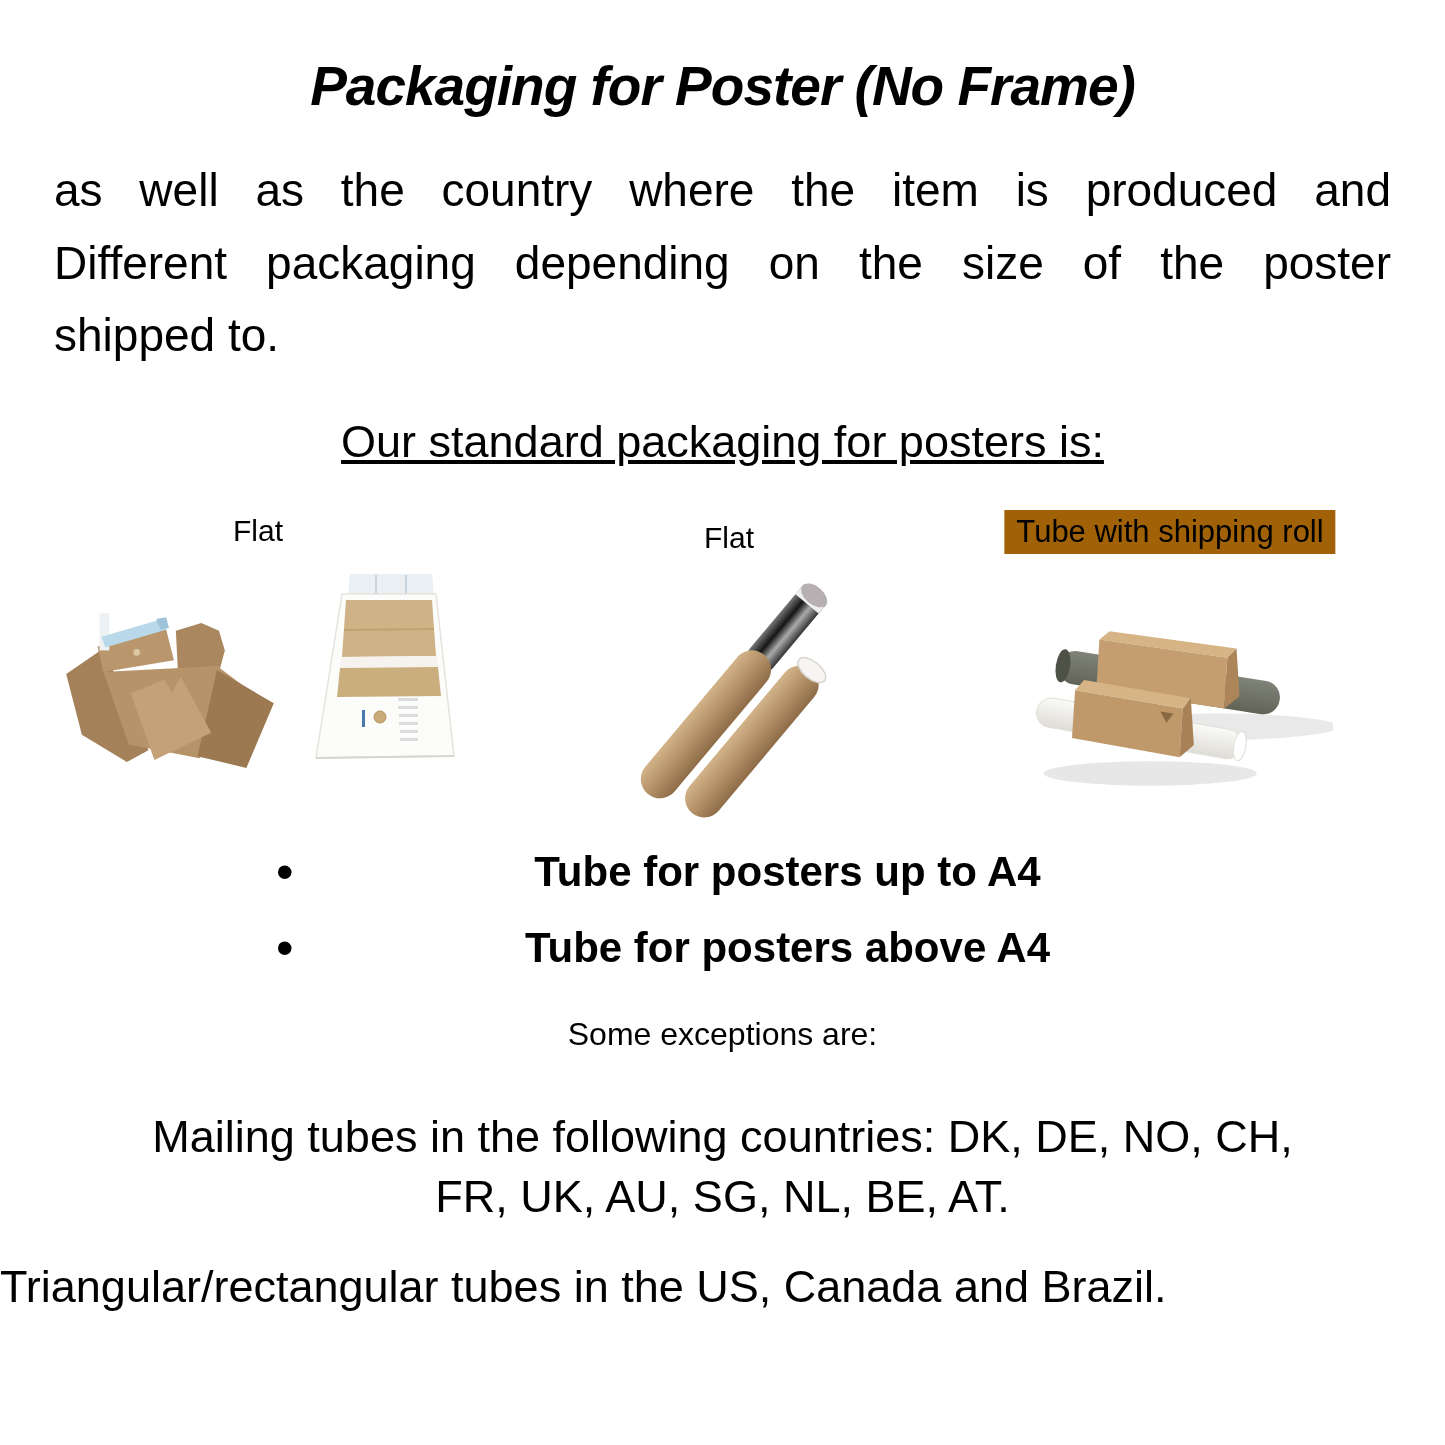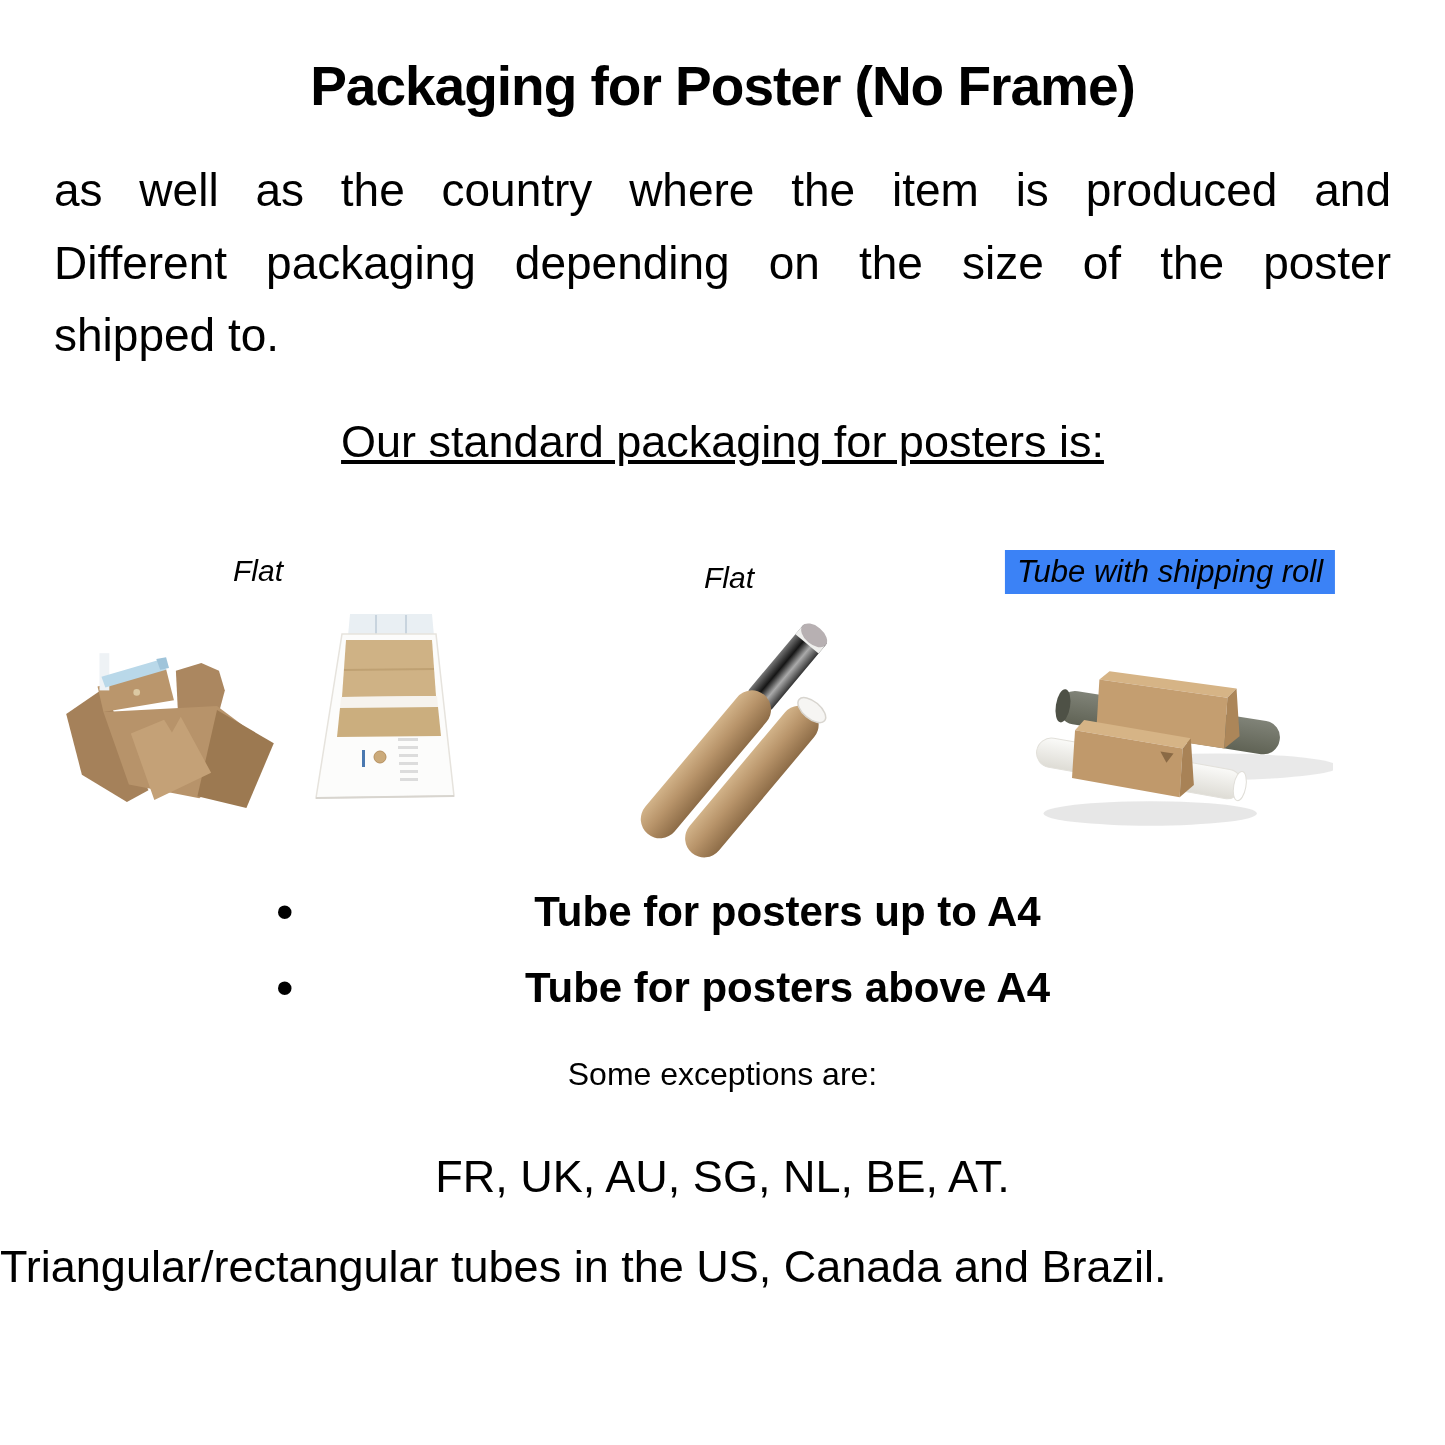--- a/index.html
+++ b/index.html
@@ -11,52 +11,52 @@
     font-family: "Liberation Sans", sans-serif;
     overflow: hidden;
     position: relative;
   }
   .title {
     padding-top: 54px;
     text-align: center;
     font-size: 55px;
     font-weight: 700;
     letter-spacing: -1px;
+    font-style: italic;
   }
   .intro {
     margin: 36px 54px 0 54px;
     font-size: 46px;
     line-height: 1.58;
   }
   .intro-line {
     text-align: justify;
     text-align-last: justify;
   }
   .intro-line:last-child { text-align-last: left; }
   .standard-line {
     margin-top: 44px;
     text-align: center;
     font-size: 45px;
     text-decoration: underline;
   }
   .figure {
     position: relative;
     height: 318px;
-    margin-top: 80px;
-    font-style: italic;
+    margin-top: 40px;
   }
   .fig-label {
     position: absolute;
     transform: translateX(-50%);
     font-size: 30px;
     white-space: nowrap;
   }
   .fig-label.flat  { left: 258px;  top: 6px; }
   .fig-label.tube  { left: 729px;  top: 13px; }
-  .fig-label.roll  { left: 1170px; top: 2px; font-size: 31px; background: #3b82f6; padding: 4px 12px; }
+  .fig-label.roll  { left: 1170px; top: 2px; font-size: 31px; background: #a16207; padding: 4px 12px; }
   .fig-img { position: absolute; }
   .img-flat-open { left: 50px;   top: 68px;  width: 240px; height: 235px; }
   .img-flat-flat { left: 296px;  top: 52px;  width: 200px; height: 240px; }
   .img-tubes     { left: 628px;  top: 58px;  width: 265px; height: 252px; }
   .img-roll      { left: 1008px; top: 100px; width: 325px; height: 205px; }
   .bullets { margin-top: 8px; }
   .bullet-row {
     position: relative;
     padding-left: 130px;
     text-align: center;
@@ -215,16 +215,17 @@
   </div>
   <div class="bullet-row">
     <span class="bullet-dot">•</span>
     <span>Tube for posters above A4</span>
   </div>
 </div>
 
 <div class="exceptions-heading">Some exceptions are:</div>
 
 <div class="mailing">
+  <div>Mailing tubes in the following countries: DK, DE, NO, CH,</div>
   <div>FR, UK, AU, SG, NL, BE, AT.</div>
 </div>
 
 <div class="final-note">Triangular/rectangular tubes in the US, Canada and Brazil.</div>
 
 </body></html>

